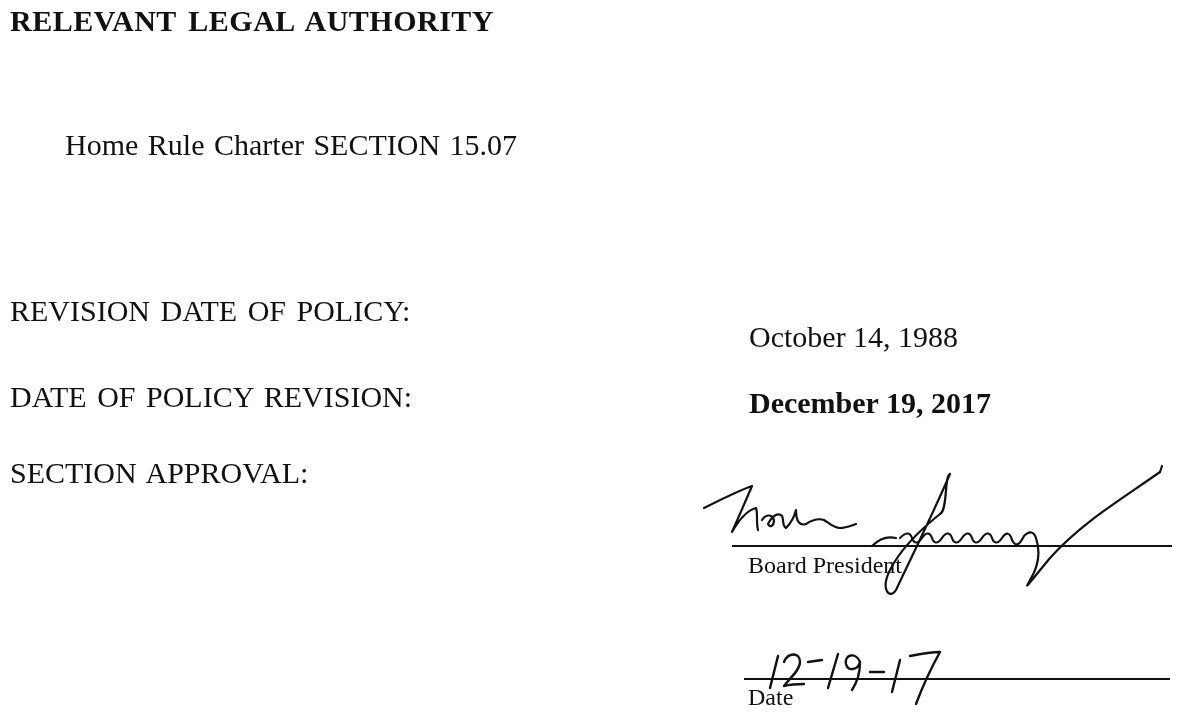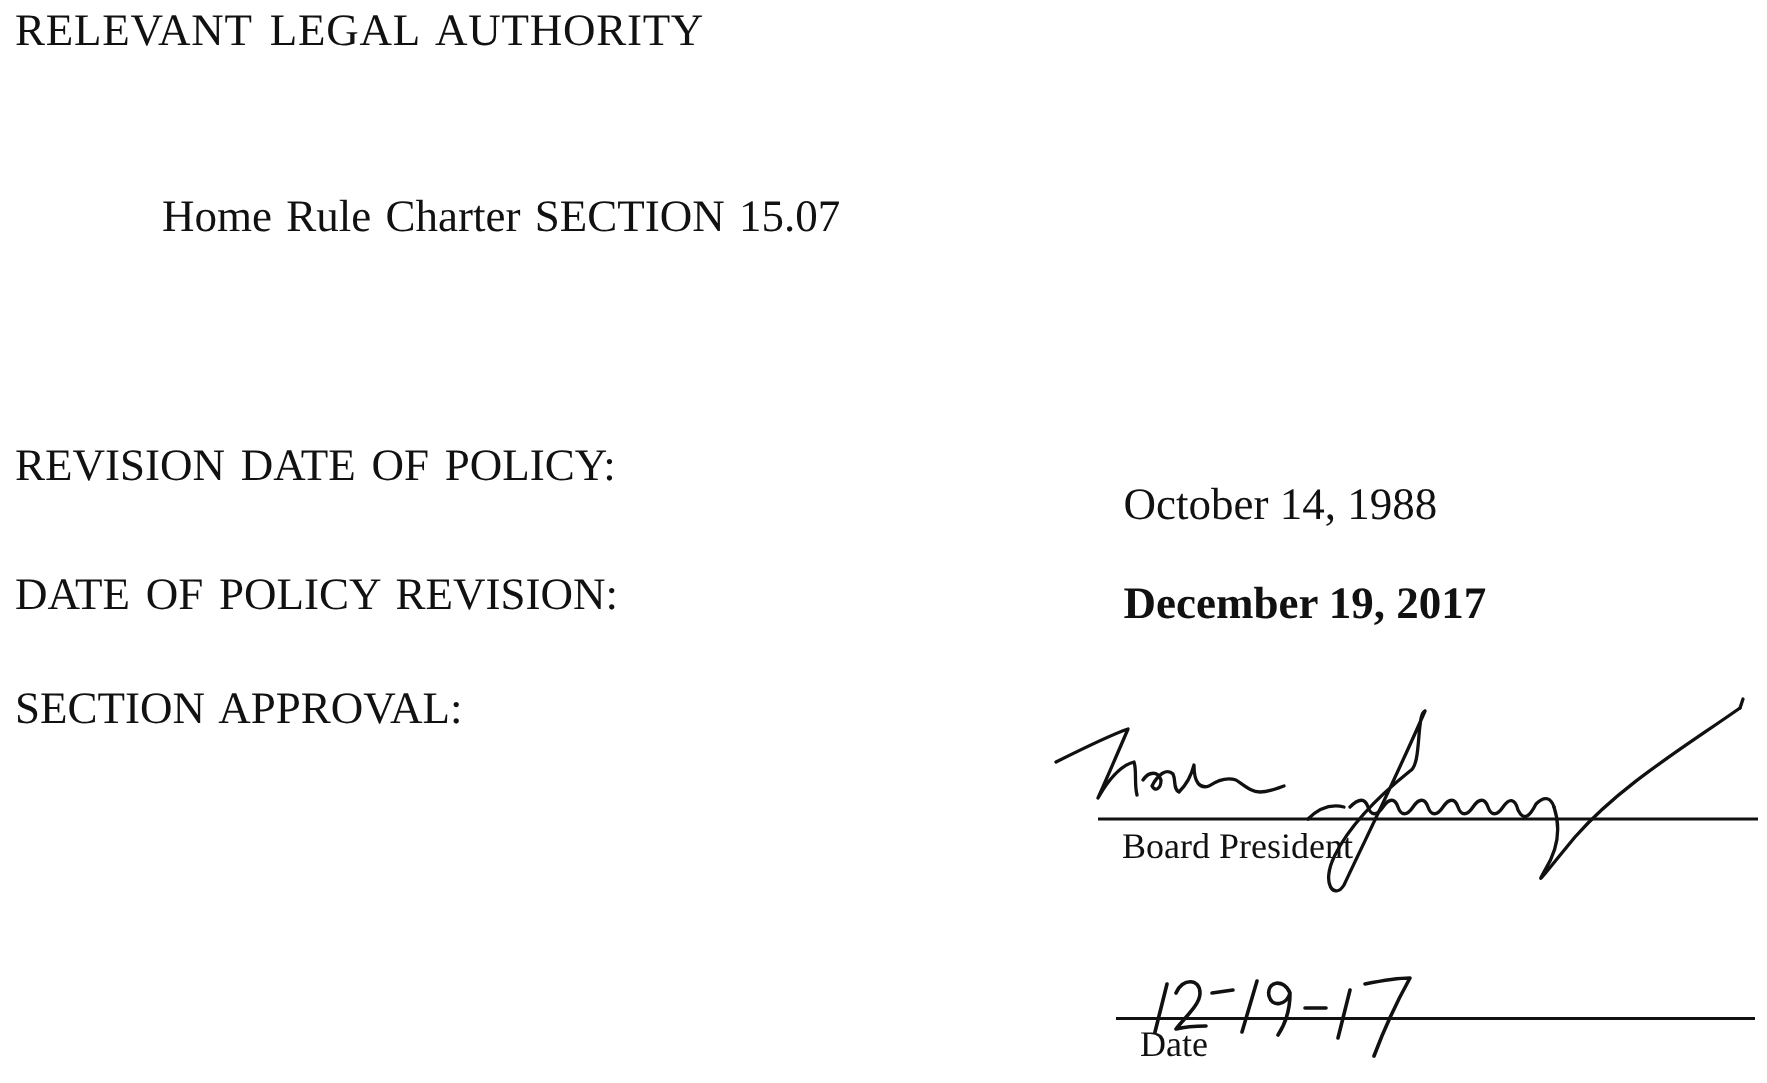--- a/index.html
+++ b/index.html
@@ -14,26 +14,26 @@
       overflow: hidden;
       font-family: "Liberation Serif", "DejaVu Serif", serif;
       color: #111111;
     }
     .abs { position: absolute; white-space: nowrap; }
     .heading {
       left: 10px; top: 4px;
       font-size: 30px;
       letter-spacing: 0.5px;
       word-spacing: 4px;
+      font-weight: bold;
     }
     .authority-text {
       left: 65px; top: 128px;
       font-size: 30px;
       word-spacing: 2px;
-      margin-left: 43px;
     }
     .label {
       left: 10px;
       font-size: 30px;
       word-spacing: 3px;
     }
     .value {
       left: 749px;
       font-size: 30px;
       margin-top: 26px;
@@ -96,14 +96,14 @@
 
       <path d="M110,32 L124,32"></path>
 
       <path d="M140,20 L132,52"></path>
 
       <path d="M150,16 C160,14 172,12 180,12 C170,30 162,48 156,64"></path>
     </g>
   </svg>
 
   <div class="sig-line" style="left:744px; top:678px; width:426px; height:1.5px;"></div>
-  <div class="abs caption" style="left:748px; top:684px;margin-left:12px;">Date</div>
+  <div class="abs caption" style="left:748px; top:684px;">Date</div>
 </div>
 
 </body></html>

